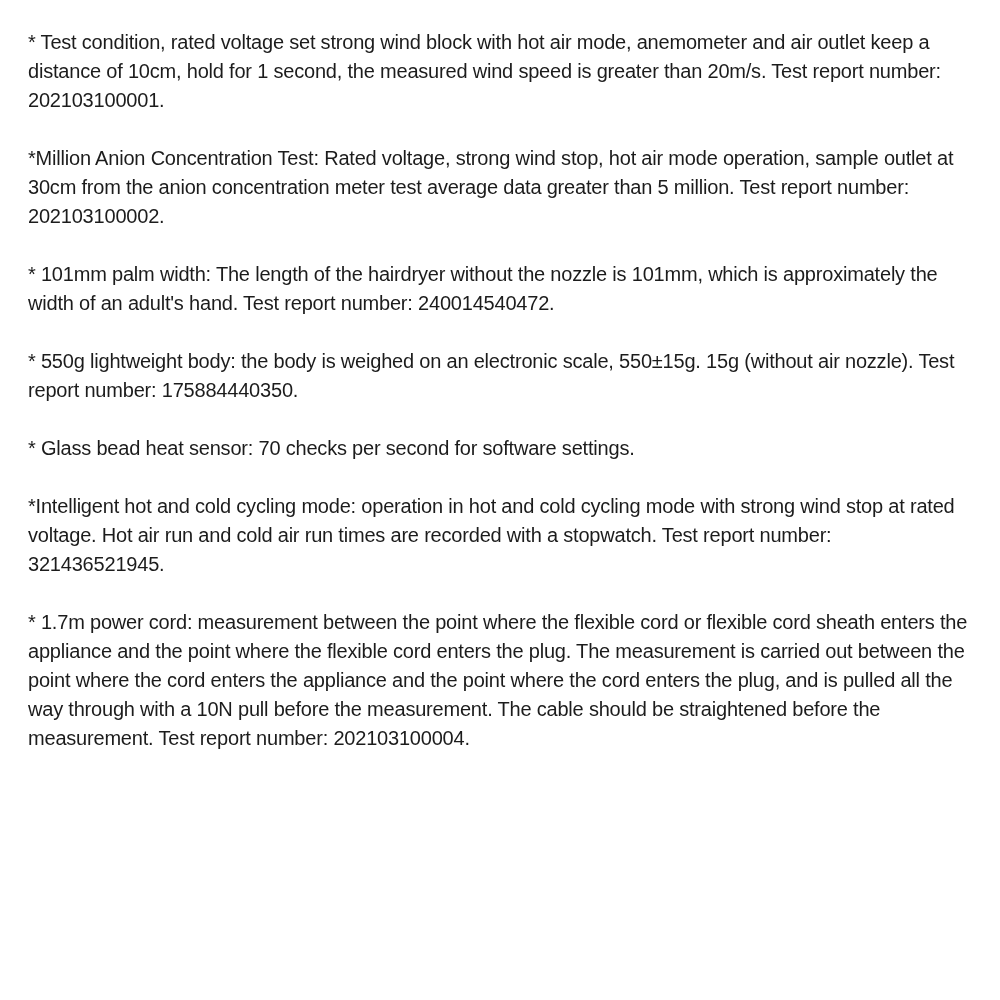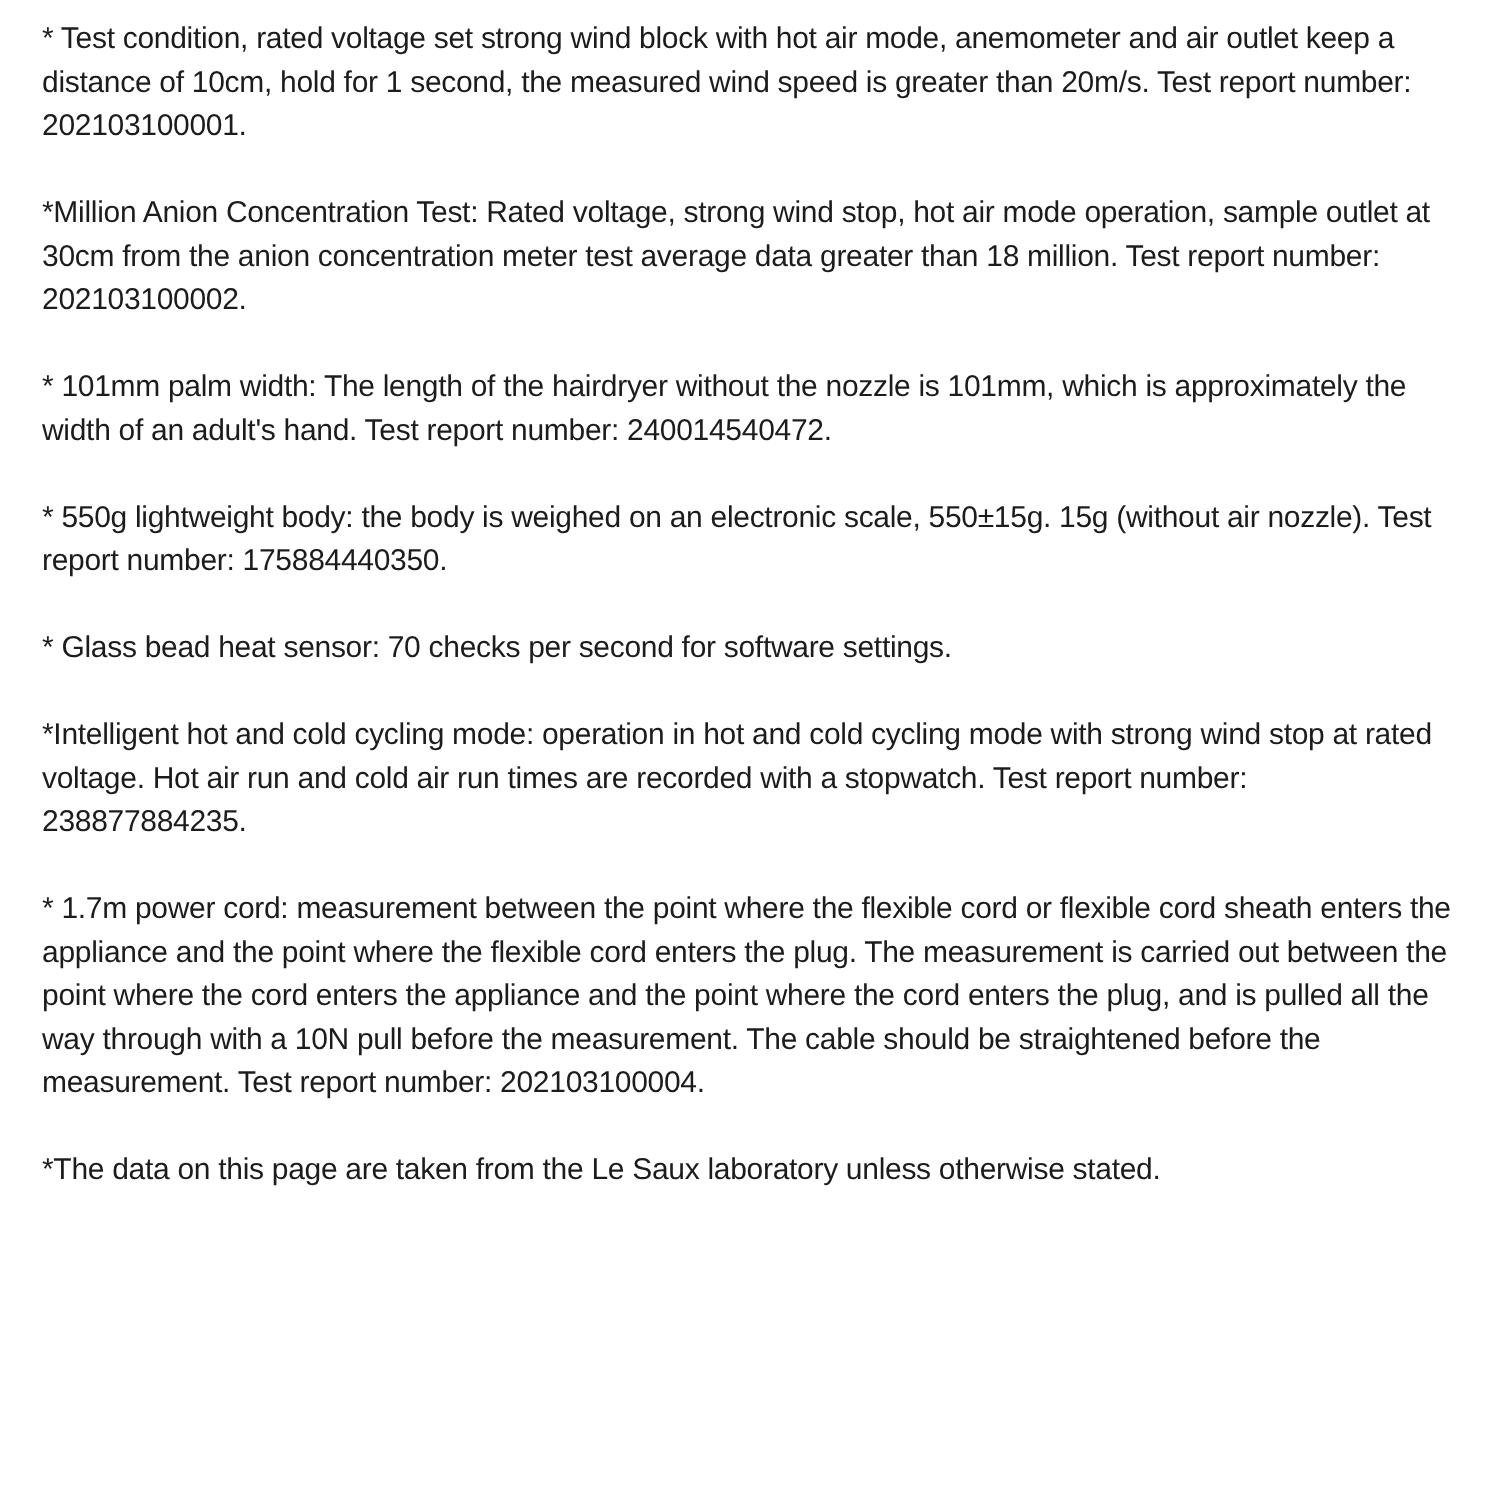--- a/index.html
+++ b/index.html
@@ -10,40 +10,39 @@
     width: 1000px;
     height: 1000px;
     background: #ffffff;
     overflow: hidden;
     box-sizing: border-box;
   }
   .doc-page {
     box-sizing: border-box;
     width: 1000px;
     height: 1000px;
-    padding: 12px 30px 0 28px;
+    padding: 28px 30px 0 28px;
     font-family: "Liberation Sans", sans-serif;
     font-size: 20px;
     line-height: 29px;
     letter-spacing: -0.2px;
     color: #1c1c1c;
     background: #ffffff;
   }
   .doc-page p {
     margin: 0 0 29px 0;
     padding: 0;
     white-space: normal;
     word-spacing: 0;
   }
 </style>
 </head>
 <body>
 
 <div class="doc-page">
   <p>* Test condition, rated voltage set strong wind block with hot air mode, anemometer and air outlet keep a distance of 10cm, hold for 1 second, the measured wind speed is greater than 20m/s. Test report number: 202103100001.</p>
-  <p>*Million Anion Concentration Test: Rated voltage, strong wind stop, hot air mode operation, sample outlet at 30cm from the anion concentration meter test average data greater than 18 million. Test report number: 202103100002.</p>
+  <p>*Million Anion Concentration Test: Rated voltage, strong wind stop, hot air mode operation, sample outlet at 30cm from the anion concentration meter test average data greater than 5 million. Test report number: 202103100002.</p>
   <p>* 101mm palm width: The length of the hairdryer without the nozzle is 101mm, which is approximately the width of an adult's hand. Test report number: 240014540472.</p>
   <p>* 550g lightweight body: the body is weighed on an electronic scale, 550±15g. 15g (without air nozzle). Test report number: 175884440350.</p>
   <p>* Glass bead heat sensor: 70 checks per second for software settings.</p>
-  <p>*Intelligent hot and cold cycling mode: operation in hot and cold cycling mode with strong wind stop at rated voltage. Hot air run and cold air run times are recorded with a stopwatch. Test report number: 238877884235.</p>
+  <p>*Intelligent hot and cold cycling mode: operation in hot and cold cycling mode with strong wind stop at rated voltage. Hot air run and cold air run times are recorded with a stopwatch. Test report number: 321436521945.</p>
   <p>* 1.7m power cord: measurement between the point where the flexible cord or flexible cord sheath enters the appliance and the point where the flexible cord enters the plug. The measurement is carried out between the point where the cord enters the appliance and the point where the cord enters the plug, and is pulled all the way through with a 10N pull before the measurement. The cable should be straightened before the measurement. Test report number: 202103100004.</p>
-  <p>*The data on this page are taken from the Le Saux laboratory unless otherwise stated.</p>
 </div>
 
 </body></html>

